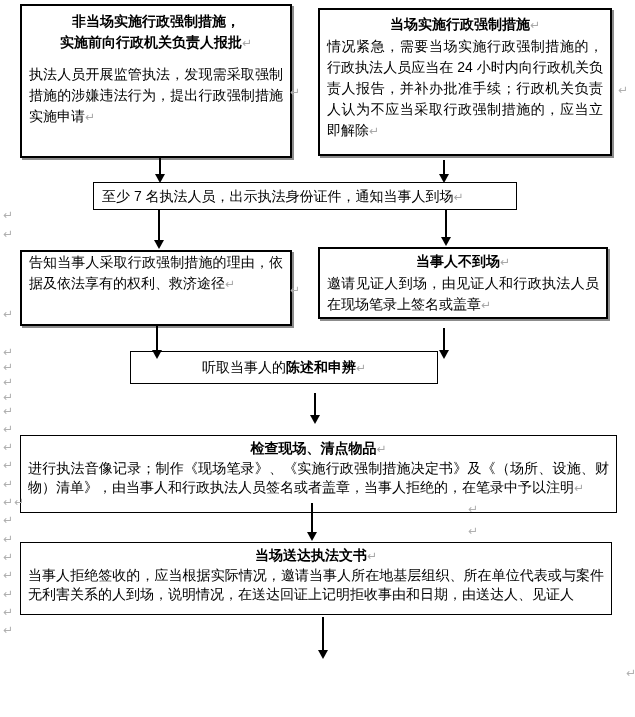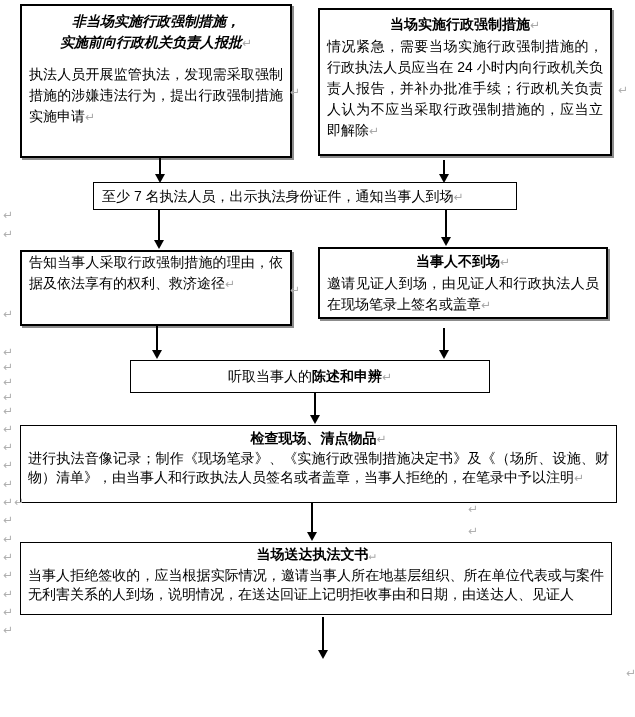--- a/index.html
+++ b/index.html
@@ -8,21 +8,21 @@
     font-family:"Liberation Sans","DejaVu Sans",sans-serif; color:#000;
     overflow:hidden;
   }
   .fbox {
     position:absolute; background:#fff; border:1px solid #000;
     box-sizing:border-box; overflow:hidden;
   }
   .fbox.thick { border-width:2px; }
   .fbox.shadow { box-shadow:2px 2px 0 #8c8c8c; }
   .t { font-weight:bold; text-align:center; font-size:14px; line-height:21px; }
-  .t.pre { white-space:pre-line;font-style:italic; }
+  .t.pre { white-space:pre-line; }
   .bd { font-size:14px; line-height:21px; text-align:justify; padding:0 7px; }
   .bd.tight { line-height:19px; }
   .bd.center { text-align:center; }
   .cr { color:#a8a8a8; font-weight:normal; font-size:12px; }
   .oneline { font-size:14px; line-height:26px; padding-left:8px; white-space:nowrap; }
   .arrow { position:absolute; width:10px; }
   .arrow .stem { position:absolute; left:4px; top:0; bottom:7px; width:2px; background:#000; }
   .arrow .head {
     position:absolute; bottom:0; left:0; width:0; height:0;
     border-left:5px solid transparent; border-right:5px solid transparent;
@@ -52,31 +52,31 @@
 
   <div class="fbox thick shadow" style="left:20px; top:250px; width:272px; height:76px;">
     <div class="bd"><span>告知当事人采取行政强制措施的理由，依据及依法享有的权利、救济途径</span><span class="cr">↵</span></div>
   </div>
 
   <div class="fbox thick shadow" style="left:318px; top:247px; width:290px; height:72px;">
     <div class="t" style="padding-top:2px;"><span>当事人不到场</span><span class="cr">↵</span></div>
     <div class="bd"><span>邀请见证人到场，由见证人和行政执法人员在现场笔录上签名或盖章</span><span class="cr">↵</span></div>
   </div>
 
-  <div class="fbox" style="left:130px; top:360px; width:360px; height:33px;">
+  <div class="fbox" style="left:130px; top:351px; width:308px; height:33px;">
     <div style="font-size:14px; line-height:31px; text-align:center;"><span>听取当事人的</span><span style="font-weight:bold;">陈述和申辨</span><span class="cr">↵</span></div>
   </div>
 
-  <div class="fbox" style="left:20px; top:425px; width:597px; height:78px;">
+  <div class="fbox" style="left:20px; top:435px; width:597px; height:78px;">
     <div class="t" style="line-height:19px; padding-top:3px;"><span>检查现场、清点物品</span><span class="cr">↵</span></div>
     <div class="bd tight"><span>进行执法音像记录；制作《现场笔录》、《实施行政强制措施决定书》及《（场所、设施、财物）清单》，由当事人和行政执法人员签名或者盖章，当事人拒绝的，在笔录中予以注明</span><span class="cr">↵</span></div>
   </div>
 
   <div class="fbox" style="left:20px; top:542px; width:592px; height:73px;">
-    <div class="t" style="line-height:19px; padding-top:3px;font-family:Liberation Mono, monospace;"><span>当场送达执法文书</span><span class="cr">↵</span></div>
+    <div class="t" style="line-height:19px; padding-top:3px;"><span>当场送达执法文书</span><span class="cr">↵</span></div>
     <div class="bd tight"><span>当事人拒绝签收的，应当根据实际情况，邀请当事人所在地基层组织、所在单位代表或与案件无利害关系的人到场，说明情况，在送达回证上记明拒收事由和日期，由送达人、见证人</span></div>
   </div>
 
 
   <div class="arrow" style="left:155px; top:158px; height:25px;">
       <div class="stem"></div>
       <div class="head"></div>
     </div>
   <div class="arrow" style="left:439px; top:160px; height:23px;">
       <div class="stem"></div>

